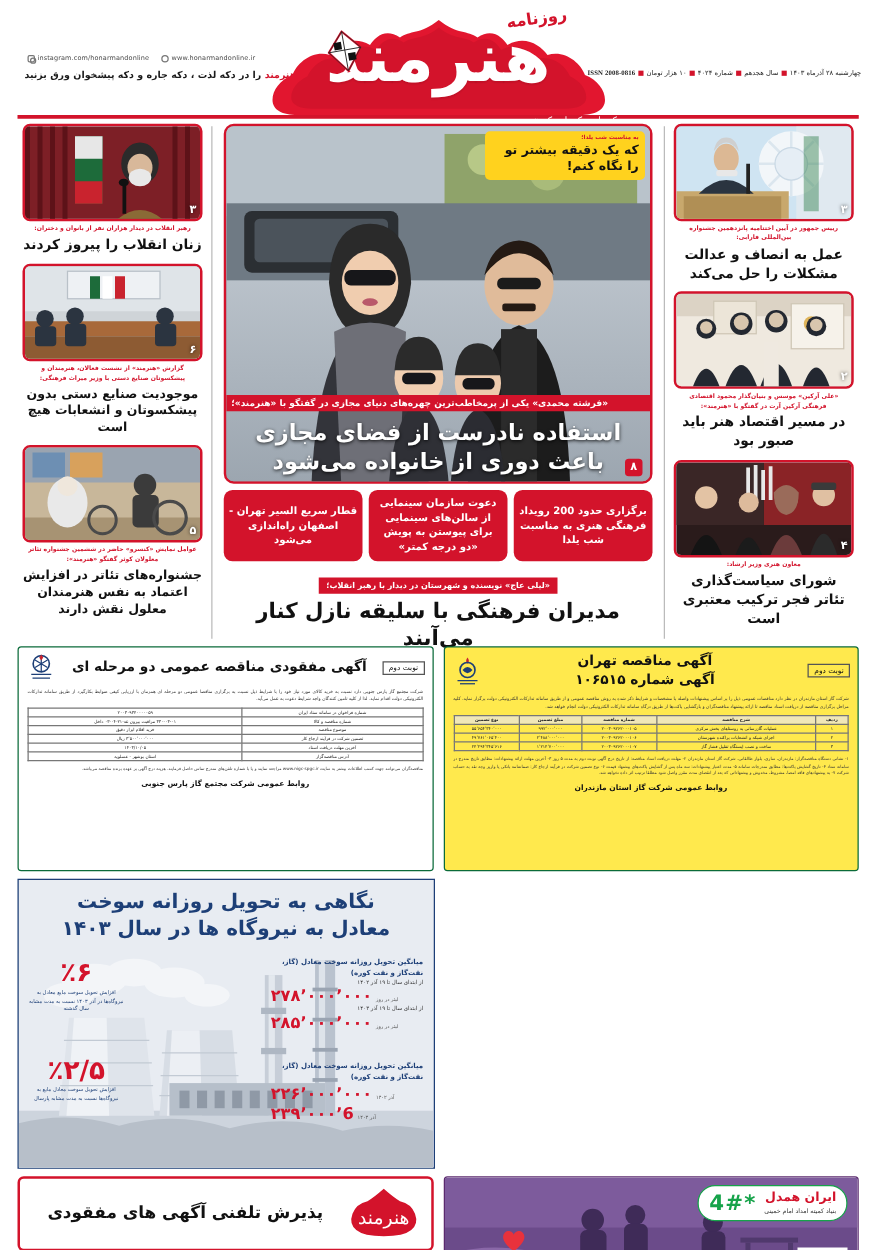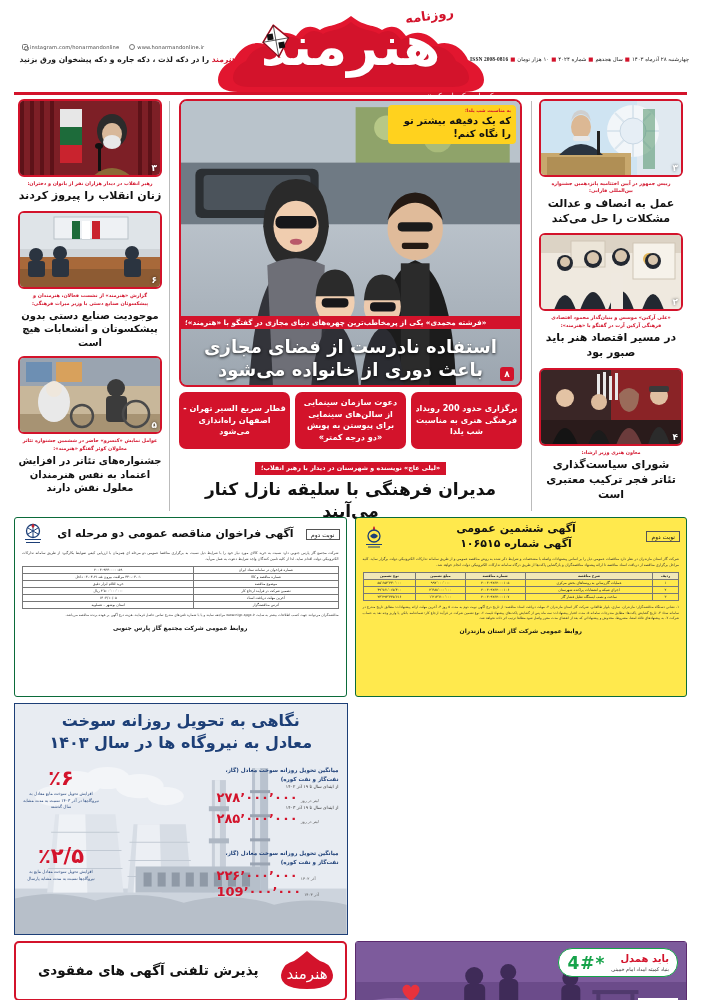--- a/index.html
+++ b/index.html
@@ -472,21 +472,21 @@
       <div class="ad-tender">
         <div class="tender-head">
           <svg class="t-logo" viewBox="0 0 24 24">
             <circle cx="12" cy="9" r="6.5" fill="none" stroke="#1d3f77" stroke-width="1.3"></circle>
             <path d="M12 3 L12 15 M7 6 L17 12 M17 6 L7 12" stroke="#1d3f77" stroke-width="1"></path>
             <path d="M12 1.5 l1.6 2.4 -1.6 2.4 -1.6 -2.4 Z" fill="#c9232e"></path>
             <rect x="4" y="17" width="16" height="1" fill="#1d3f77"></rect>
             <rect x="5" y="20" width="14" height="1" fill="#1d3f77"></rect>
           </svg>
           <div class="t-title">
-            <div class="t1">آگهی فراخوان مناقصه عمومی دو مرحله ای</div>
+            <div class="t1">آگهی مفقودی مناقصه عمومی دو مرحله ای</div>
           </div>
           <div class="t-nobat">نوبت دوم</div>
         </div>
         <div class="t-body">شرکت مجتمع گاز پارس جنوبی دارد نسبت به خرید کالای مورد نیاز خود را با شرایط ذیل نسبت به برگزاری مناقصا عمومی دو مرحله ای همزمان با ارزیابی کیفی ضوابط بکارگیرد از طریق سامانه تدارکات الکترونیکی دولت اقدام نماید. لذا از کلیه تامین کنندگان واجد شرایط دعوت به عمل می‌آید.</div>
         <table class="t-table">
           <tbody>
             <tr>
                 <td>شماره فراخوان در سامانه ستاد ایران</td>
                 <td>۲۰۰۳۰۹۳۴۰۰۰۰۰۵۹</td>
               </tr>
@@ -519,21 +519,21 @@
       <div class="ad-tender left">
         <div class="tender-head">
           <svg class="t-logo" viewBox="0 0 24 24">
             <path d="M12 1 q2.2 3 0 5 q-2.2 -2 0 -5 Z" fill="#c9232e"></path>
             <circle cx="12" cy="11" r="6" fill="none" stroke="#1d3f77" stroke-width="1.3"></circle>
             <path d="M8 11 q4 -5 8 0 q-4 5 -8 0 Z" fill="#1d3f77"></path>
             <rect x="4" y="19" width="16" height="1" fill="#1d3f77"></rect>
             <rect x="6" y="21.5" width="12" height="1" fill="#1d3f77"></rect>
           </svg>
           <div class="t-title">
-            <div class="t1">آگهی ششمین عمومی</div>
+            <div class="t1">آگهی مناقصه تهران</div>
             <div class="t2">آگهی شماره ۱۰۶۵۱۵</div>
           </div>
           <div class="t-nobat">نوبت دوم</div>
         </div>
         <div class="t-body">شرکت گاز استان مازندران در نظر دارد مناقصات عمومی ذیل را بر اساس پیشنهادات واصله با مشخصات و شرایط ذکر شده به روش مناقصه عمومی و از طریق سامانه تدارکات الکترونیکی دولت برگزار نماید. کلیه مراحل برگزاری مناقصه از دریافت اسناد مناقصه تا ارائه پیشنهاد مناقصه‌گران و بازگشایی پاکت‌ها از طریق درگاه سامانه تدارکات الکترونیکی دولت انجام خواهد شد.</div>
         <table class="t-table">
           <thead>
             <tr>
               <th>ردیف</th>
               <th>شرح مناقصه</th>
@@ -644,21 +644,21 @@
           </div>
         </div>
 
         <div class="stat-right2">
           <div class="sr-label">میانگین تحویل روزانه سوخت معادل (گاز، نفت‌گاز و نفت کوره)</div>
           <div class="sr-row">
             <span class="sr-num">۲۲۶٬۰۰۰٬۰۰۰</span>
             <span class="sr-unit">آذر ۱۴۰۲</span>
           </div>
           <div class="sr-row">
-            <span class="sr-num">109٬۰۰۰٬۰۰۰</span>
+            <span class="sr-num">۲۳۹٬۰۰۰٬6</span>
             <span class="sr-unit">آذر ۱۴۰۳</span>
           </div>
         </div>
 
         <div class="stat-left">
           <div class="pct">٪۶</div>
           <div class="pct-note">افزایش تحویل سوخت مایع معادل به نیروگاه‌ها در آذر ۱۴۰۳ نسبت به مدت مشابه سال گذشته</div>
         </div>
         <div class="stat-left2">
           <div class="pct">٪۲/۵</div>
@@ -714,21 +714,21 @@
             <rect x="274" y="52" width="4" height="22" fill="#50396d"></rect>
           </svg>
 
           <svg class="heart" style="left:44px; top:40px;" viewBox="0 0 22 20">
             <path d="M11 19 C2 12 1 7 4 4 C7 1 11 4 11 6 C11 4 15 1 18 4 C21 7 20 12 11 19 Z" fill="#e8323c"></path>
           </svg>
 
           <div class="hd-pill">
             <span class="hd-star">*4#</span>
             <span class="hd-brandtxt">
-              <span class="hd-logo-red">باید همدل</span><br>
+              <span class="hd-logo-red">ایران همدل</span><br>
               <span>بنیاد کمیته امداد امام خمینی</span>
             </span>
           </div>
 
           <svg class="hd-qr" viewBox="0 0 40 40">
             <rect width="40" height="40" fill="#fff"></rect>
             <g fill="#111">
               <rect x="2" y="2" width="11" height="11"></rect>
                 <rect x="27" y="2" width="11" height="11"></rect>
               <rect x="2" y="27" width="11" height="11"></rect>

